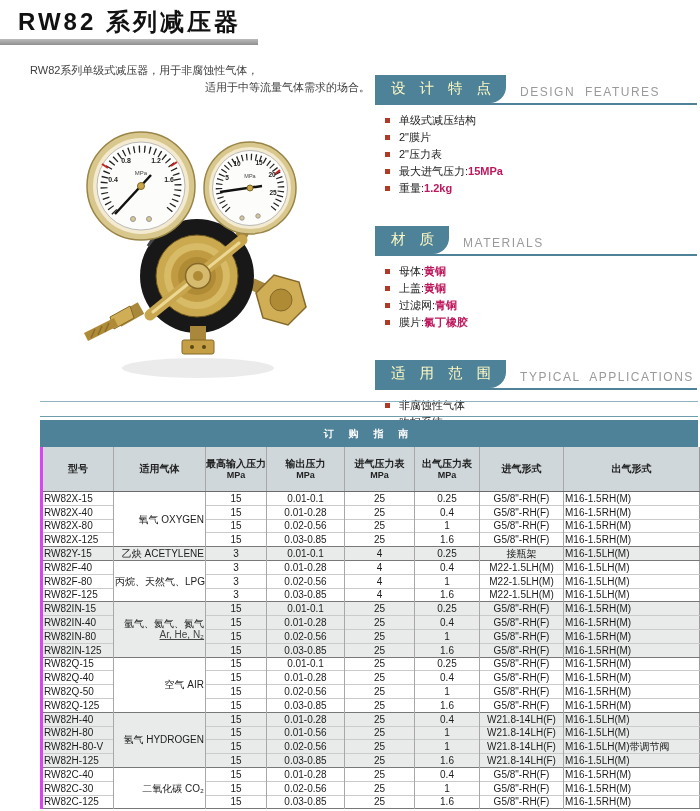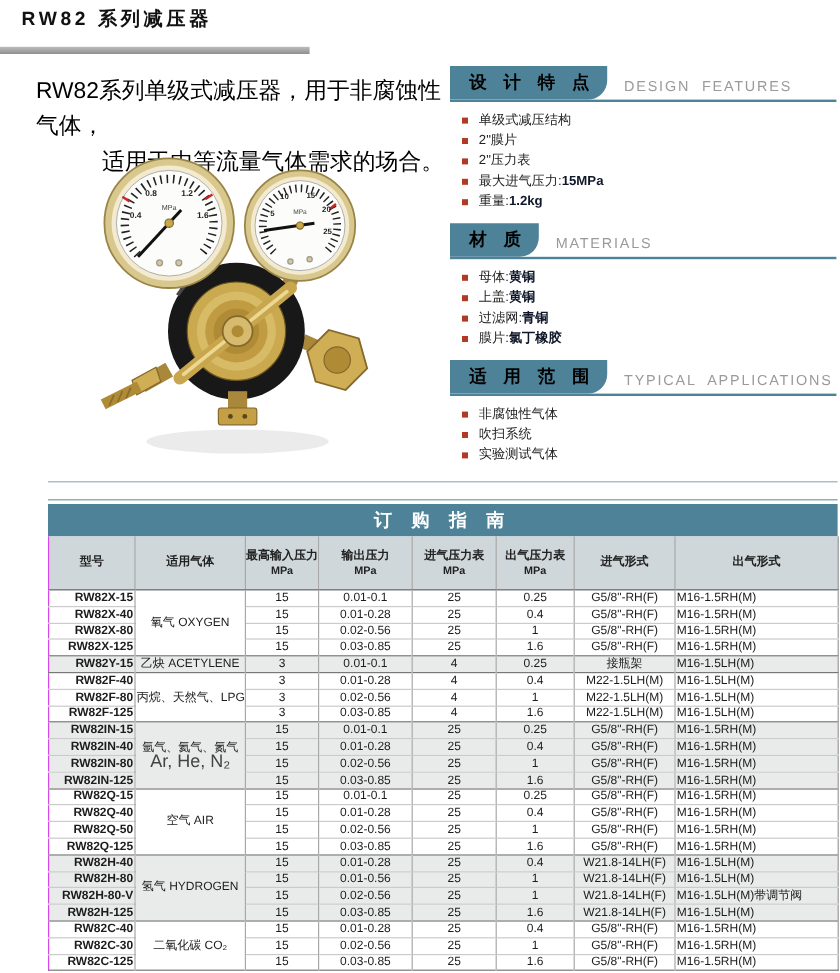--- a/index.html
+++ b/index.html
@@ -14,88 +14,89 @@
   }
   html,body{margin:0;padding:0;}
   body{
     width:700px;height:811px;position:relative;background:#ffffff;
     font-family:"Liberation Sans","DejaVu Sans",sans-serif;color:#222;
     overflow:hidden;
   }
   
   .page-title{
     position:absolute;left:18px;top:6px;margin:0;
-    font-size:16px;font-weight:bold;color:#111;letter-spacing:3px;
+    font-size:24px;font-weight:bold;color:#111;letter-spacing:3px;
   }
   .title-bar{
     position:absolute;left:0;top:39px;width:258px;height:6px;
     background:linear-gradient(#bcbcbc,#8f8f8f);
   }
   .description{
     position:absolute;left:30px;top:62px;width:340px;
-    font-size:19px;line-height:1.55;color:#000000;
+    font-size:11px;line-height:1.55;color:#404040;
   }
   .description .l2{margin-left:14px;text-align:right;}
 
   
   .right-col{position:absolute;left:375px;top:55px;width:322px;}
   .sec-head{display:flex;border-bottom:2px solid var(--teal);align-items:flex-end;}
   .sec-tab{
-    background:var(--teal);color:#000000;font-size:14.5px;font-weight:bold;
+    background:var(--teal);color:#fef9c3;font-size:14.5px;font-weight:normal;
     letter-spacing:5px;padding:4px 10px 5px 16px;border-radius:0 0 16px 0;
     white-space:nowrap;
+    margin-top:20px;
   }
   .sec-en{
     color:#9a9a9a;font-size:12px;letter-spacing:1.5px;word-spacing:5px;
     margin-left:14px;padding-bottom:4px;white-space:nowrap;
   }
   .sec-list{list-style:none;margin:7px 0 0 0;padding:0 0 0 10px;}
   .sec-list li{display:flex;align-items:center;font-size:11px;line-height:17px;color:#222;}
   .sec-list li .sq{width:5px;height:5px;background:var(--bullet);margin-right:9px;flex:0 0 auto;}
-  .sec-list li .bv{font-weight:bold;color:#0f172a;}
+  .sec-list li .bv{font-weight:bold;color:#be185d;}
   .sec{margin-bottom:9px;}
   .sec + .sec{margin-top:9px;}
 
   
   .rule1{position:absolute;left:40px;top:401px;width:658px;height:1px;background:var(--teal-light);}
   .rule2{position:absolute;left:40px;top:416px;width:658px;height:1px;background:#6f9cab;}
 
   
   .product{position:absolute;left:30px;top:116px;width:340px;height:300px;}
 
   
   .table-wrap{position:absolute;left:40px;top:420px;width:658px;}
   .tbl-titlebar{
     height:27px;background:var(--teal);display:flex;align-items:center;justify-content:center;
     color:#fff;font-weight:bold;
   }
-  .tbl-titlebar .cn{font-size:15px;letter-spacing:6px;}
+  .tbl-titlebar .cn{font-size:10px;letter-spacing:6px;}
   .tbl-titlebar .en{font-size:13.5px;letter-spacing:2px;word-spacing:8px;margin-left:26px;}
   table.order{
     border-collapse:collapse;table-layout:fixed;width:658px;
-    border-left:1px solid #d946ef;border-right:1px solid #9b9b9b;
+    border-left:3px solid #d946ef;border-right:1px solid #9b9b9b;
     border-bottom:1.5px solid var(--line-dark);
   }
   table.order th{
     background:var(--hdr-bg);height:44px;padding:0;vertical-align:middle;
     border-bottom:1.5px solid #6b6b6b;font-weight:bold;color:#222;
   }
   table.order th .h1{font-size:10px;line-height:12px;white-space:nowrap;}
   table.order th .h2{font-size:9px;line-height:11px;}
   table.order td{
     height:12.8px;padding:0 1px;font-size:10px;line-height:11px;color:#1c1c1c;
     vertical-align:middle;white-space:nowrap;overflow:hidden;
   }
   table.order th + th, table.order td + td{border-left:1px solid var(--line-vert);}
   tr.gstart td{border-top:1.5px solid var(--line-dark);}
   tbody tr:not(.gstart) td{border-top:1px solid var(--line-light);}
   tr.shaded td{background:var(--shade);}
-  td.model{text-align:right;padding-left:7px;font-weight:bold;}
-  td.gas{text-align:center;font-size:10.5px;color:#333;}
-  td.gas .gassub{font-size:15px;color:#444;}
+  td.model{text-align:left;padding-left:7px;}
+  td.gas{text-align:right;font-size:10.5px;color:#333;}
+  td.gas .gassub{font-size:10px;color:#444;text-decoration:underline;}
   td.num,td.inf{text-align:center;}
   td.outf{text-align:left;padding-left:13px;}
 </style>
 </head>
 <body>
 
 <h1 class="page-title">RW82 系列减压器</h1>
 <div class="title-bar"></div>
 
 <div class="description">

